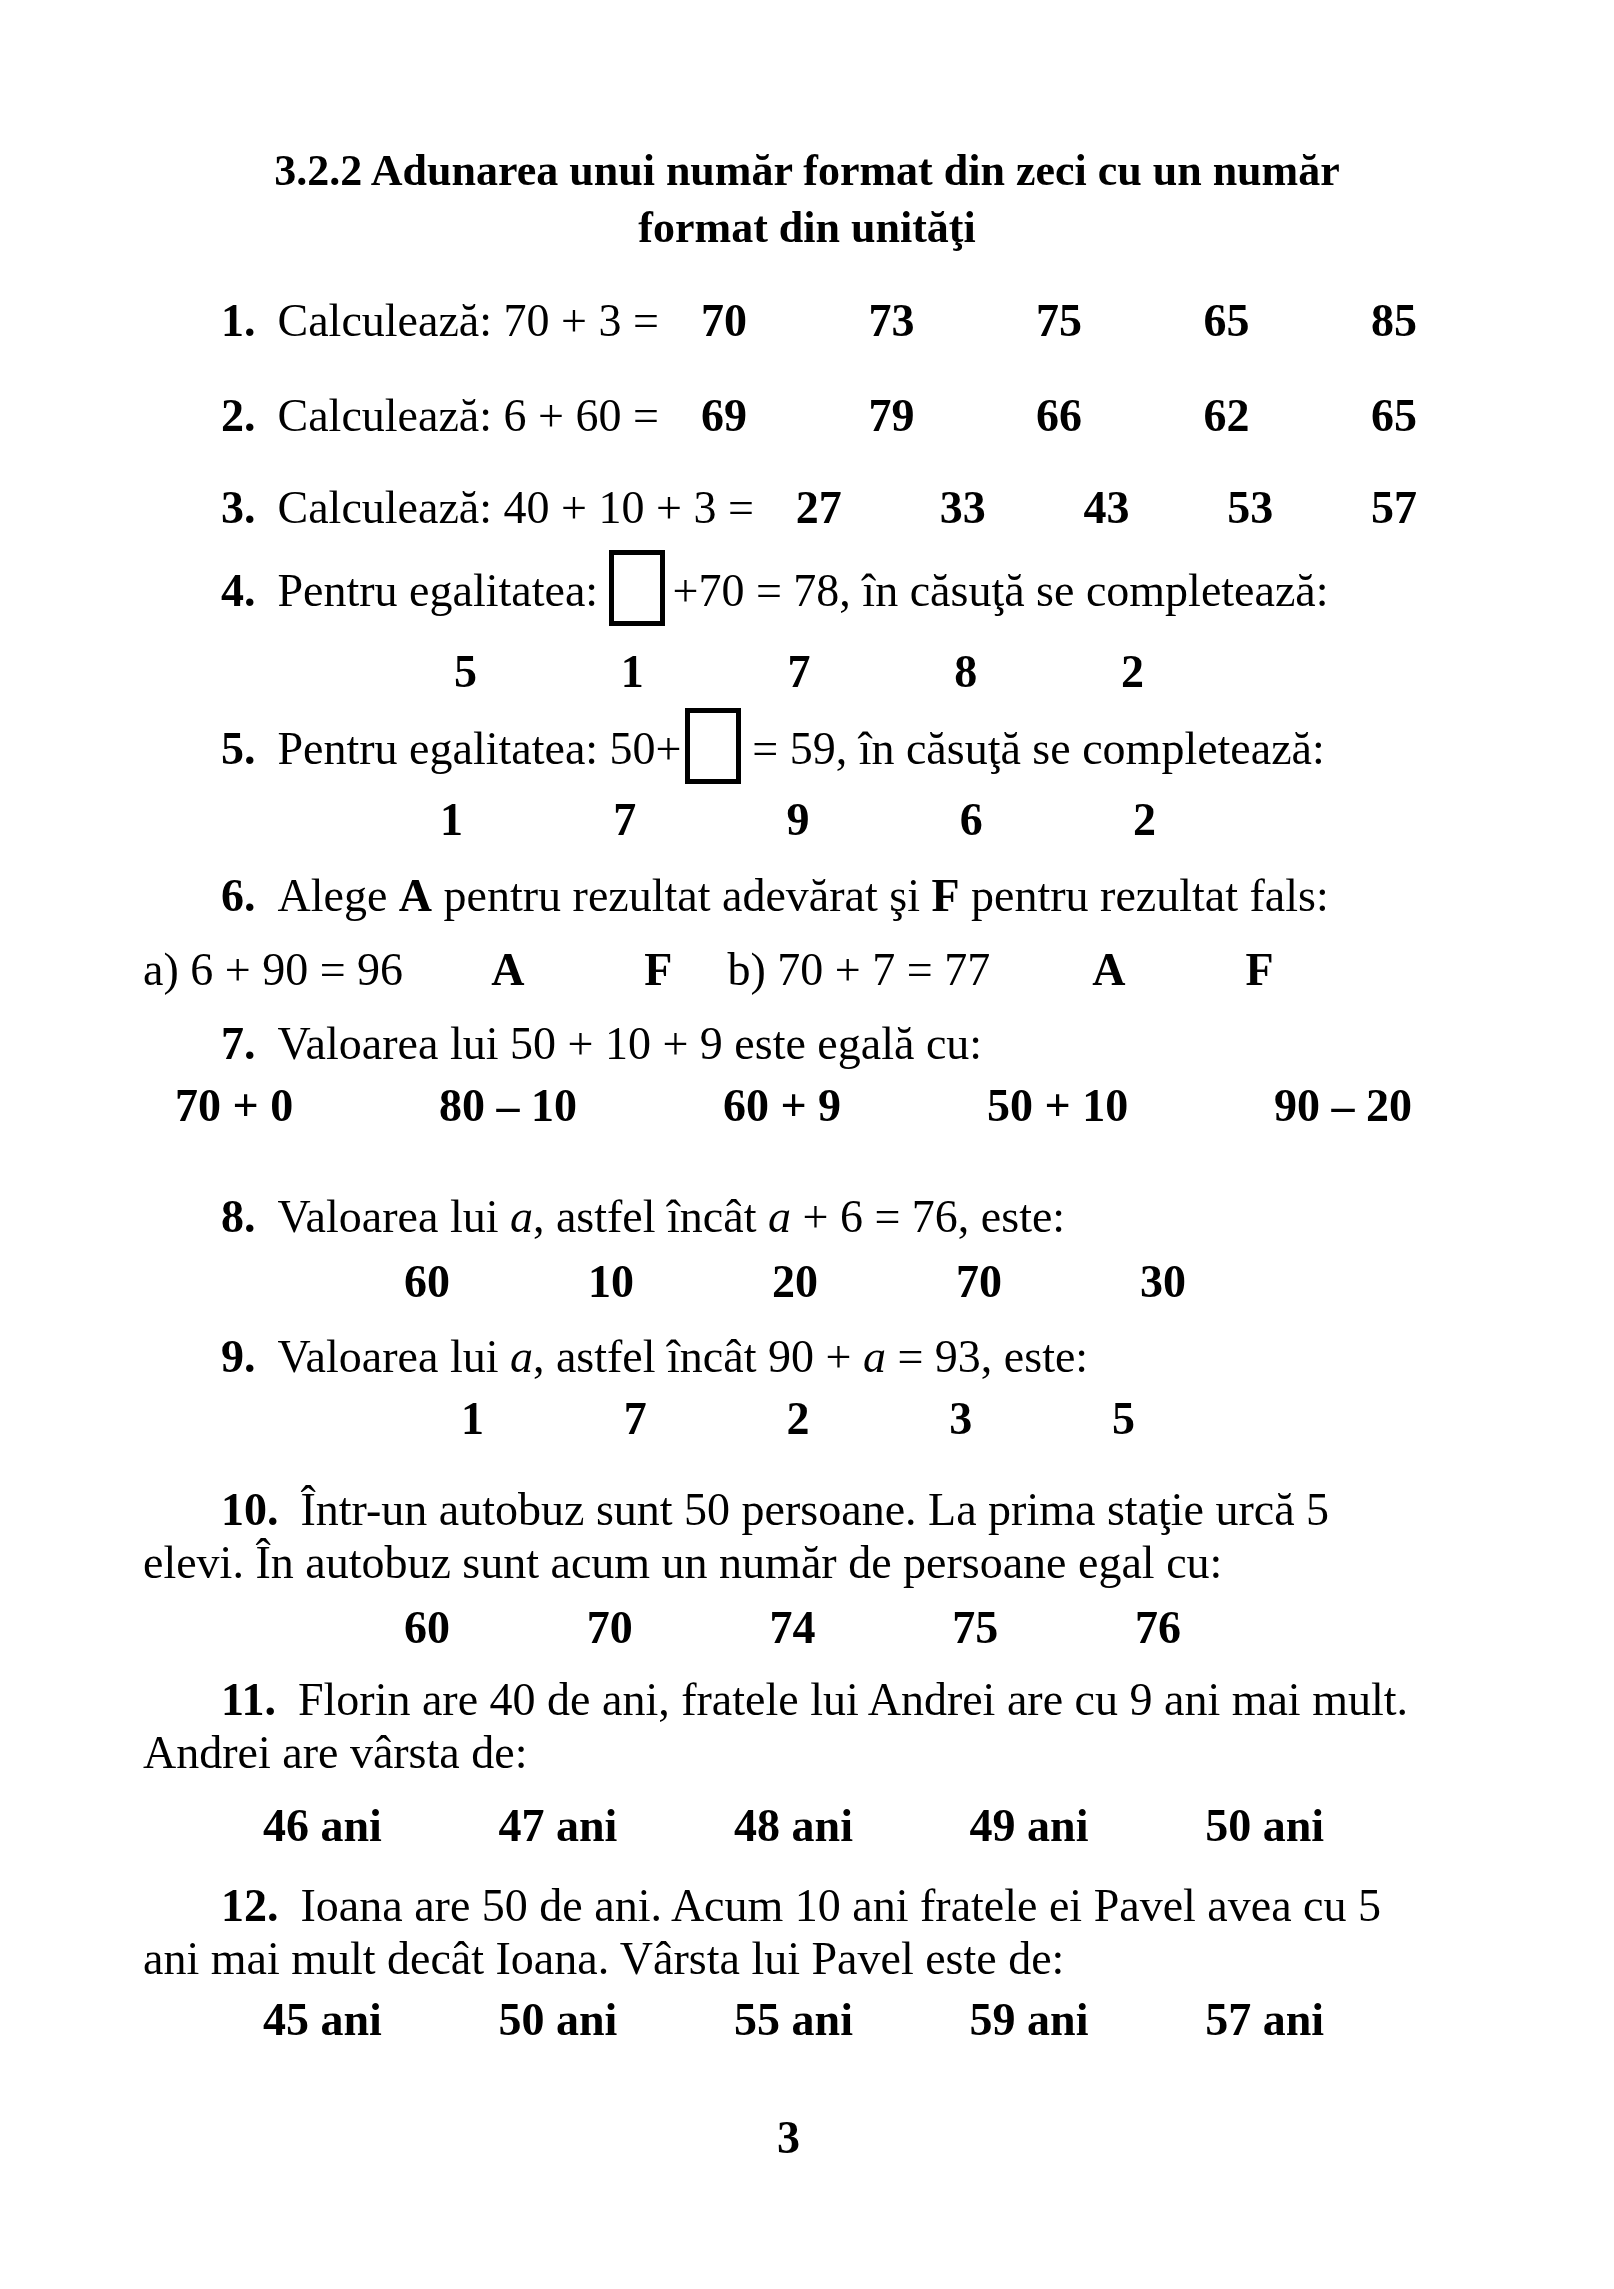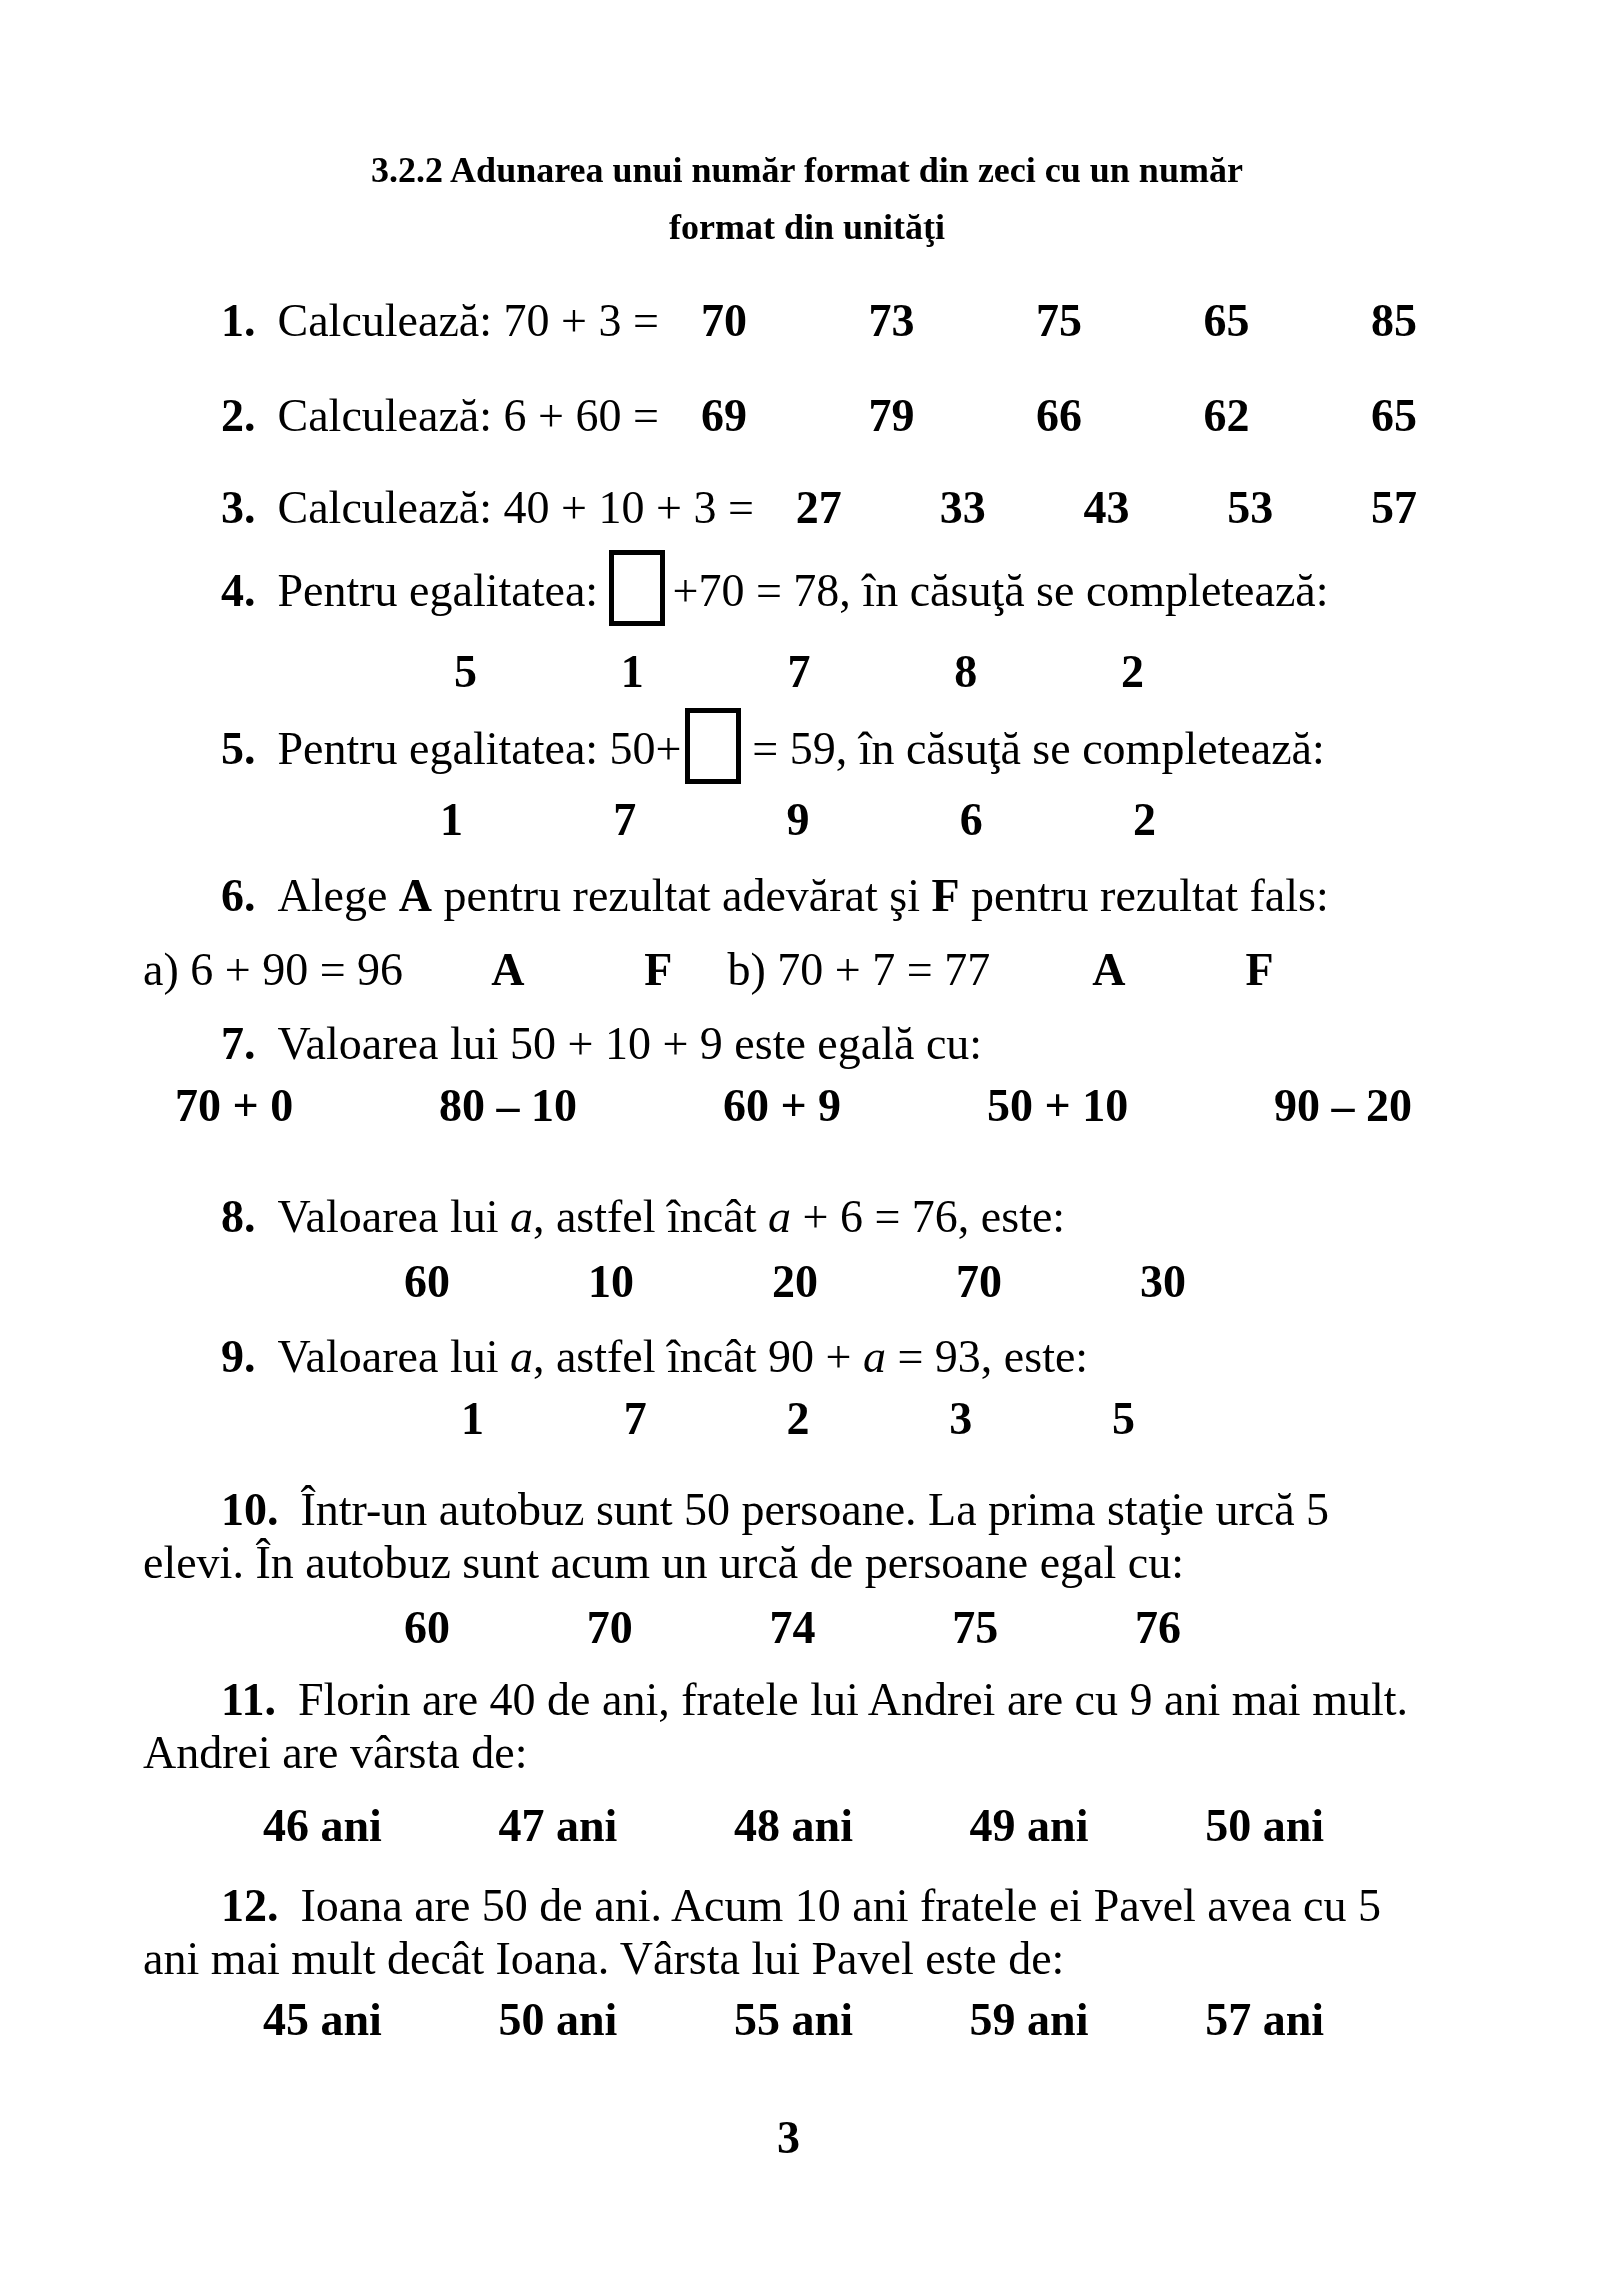--- a/index.html
+++ b/index.html
@@ -7,21 +7,21 @@
     position:relative;
     width:1614px;height:2290px;
     background:#ffffff;color:#000;
     font-family:"Liberation Serif","DejaVu Serif",serif;
     font-size:46px;line-height:53px;
     overflow:hidden;
   }
   .abs{position:absolute;left:143px;right:142px;}
   .title{
     position:absolute;left:0;right:0;top:142px;
-    text-align:center;font-weight:700;font-size:36px;line-height:57px;
+    text-align:center;font-weight:700;font-size:44px;line-height:57px;
   }
   .line{white-space:nowrap;}
   .flexline{display:flex;align-items:baseline;white-space:nowrap;}
   .indent{padding-left:78px;}
   .num{font-weight:700;margin-right:22px;}
   .inline-opts{flex:1;display:flex;justify-content:space-between;
     font-weight:700;margin-left:42px;padding-right:55px;}
   .opts{display:flex;justify-content:space-between;font-weight:700;}
   .r4{padding:0 328px 0 311px;}
   .r5{padding:0 316px 0 297px;}
@@ -154,21 +154,21 @@
     <span>2</span>
     <span>3</span>
     <span>5</span>
   </div>
 
   <div class="abs" style="top:1483px">
     <div class="line indent">
       <span class="num">10.</span><span>Într-un autobuz sunt 50 persoane. La prima staţie urcă 5</span>
     </div>
     <div class="line">
-      <span>elevi. În autobuz sunt acum un urcă de persoane egal cu:</span>
+      <span>elevi. În autobuz sunt acum un număr de persoane egal cu:</span>
     </div>
   </div>
   <div class="abs opts r10" style="top:1601px">
     <span>60</span>
     <span>70</span>
     <span>74</span>
     <span>75</span>
     <span>76</span>
   </div>
 

